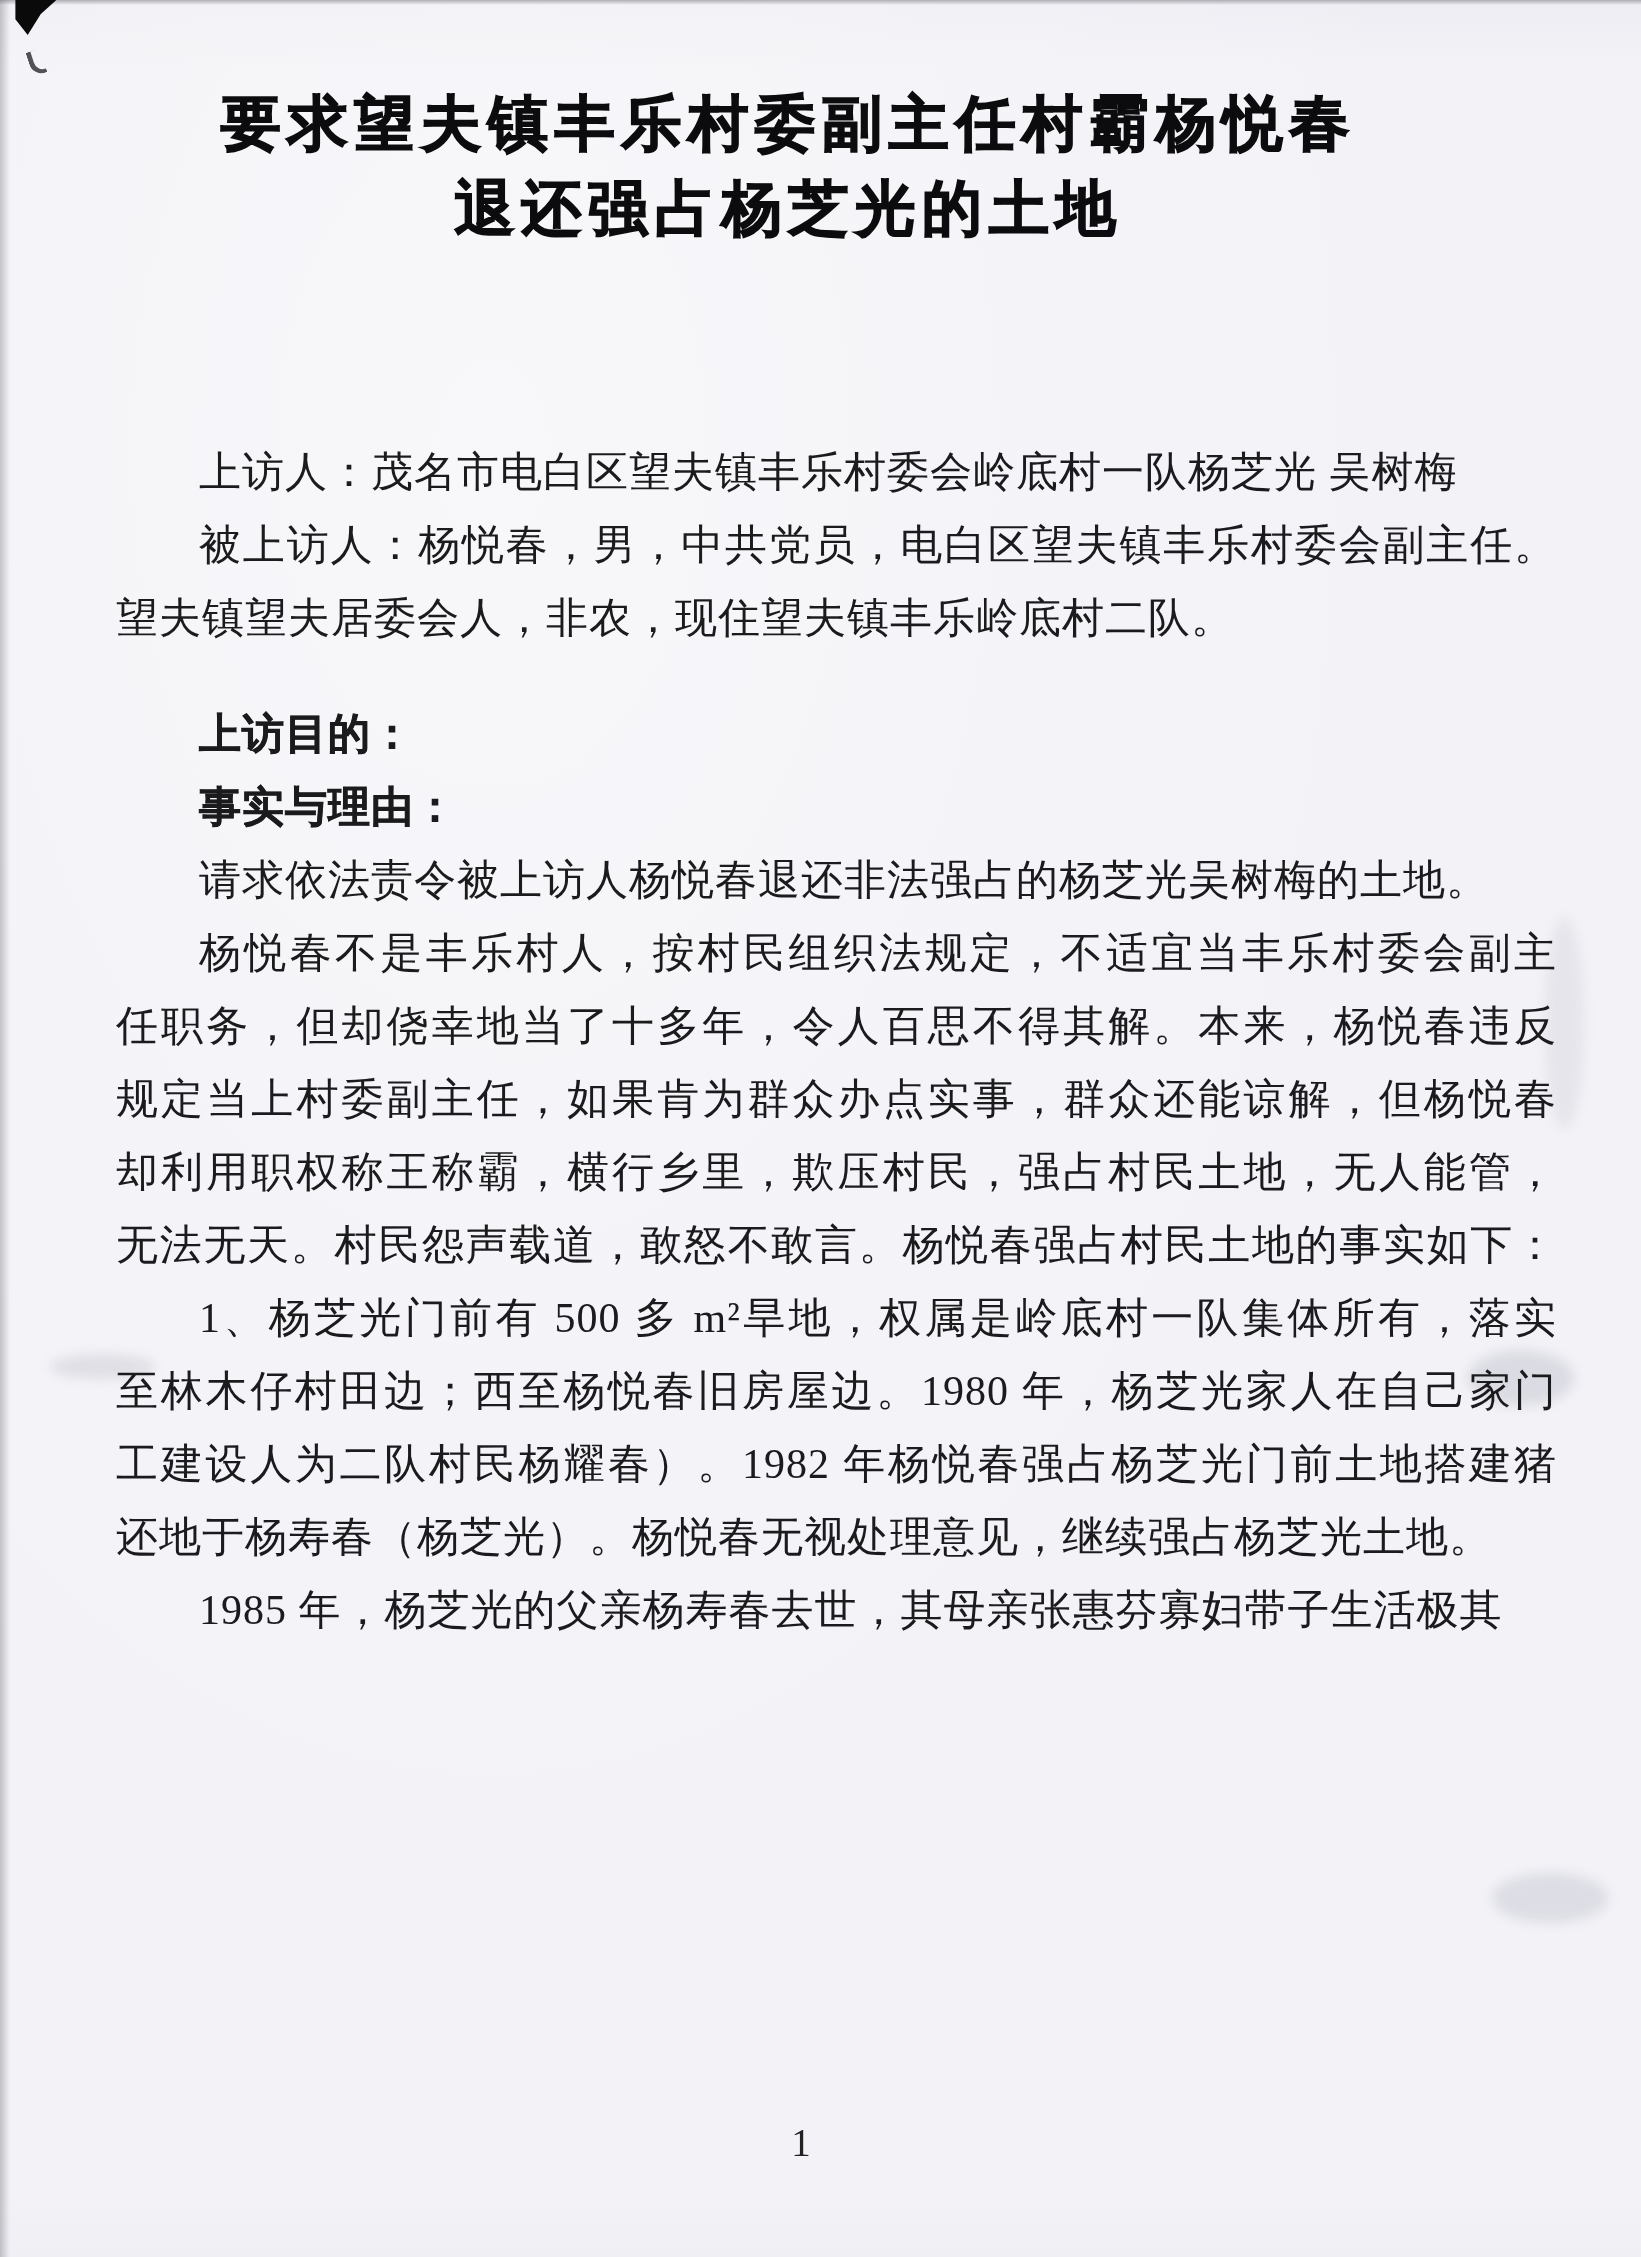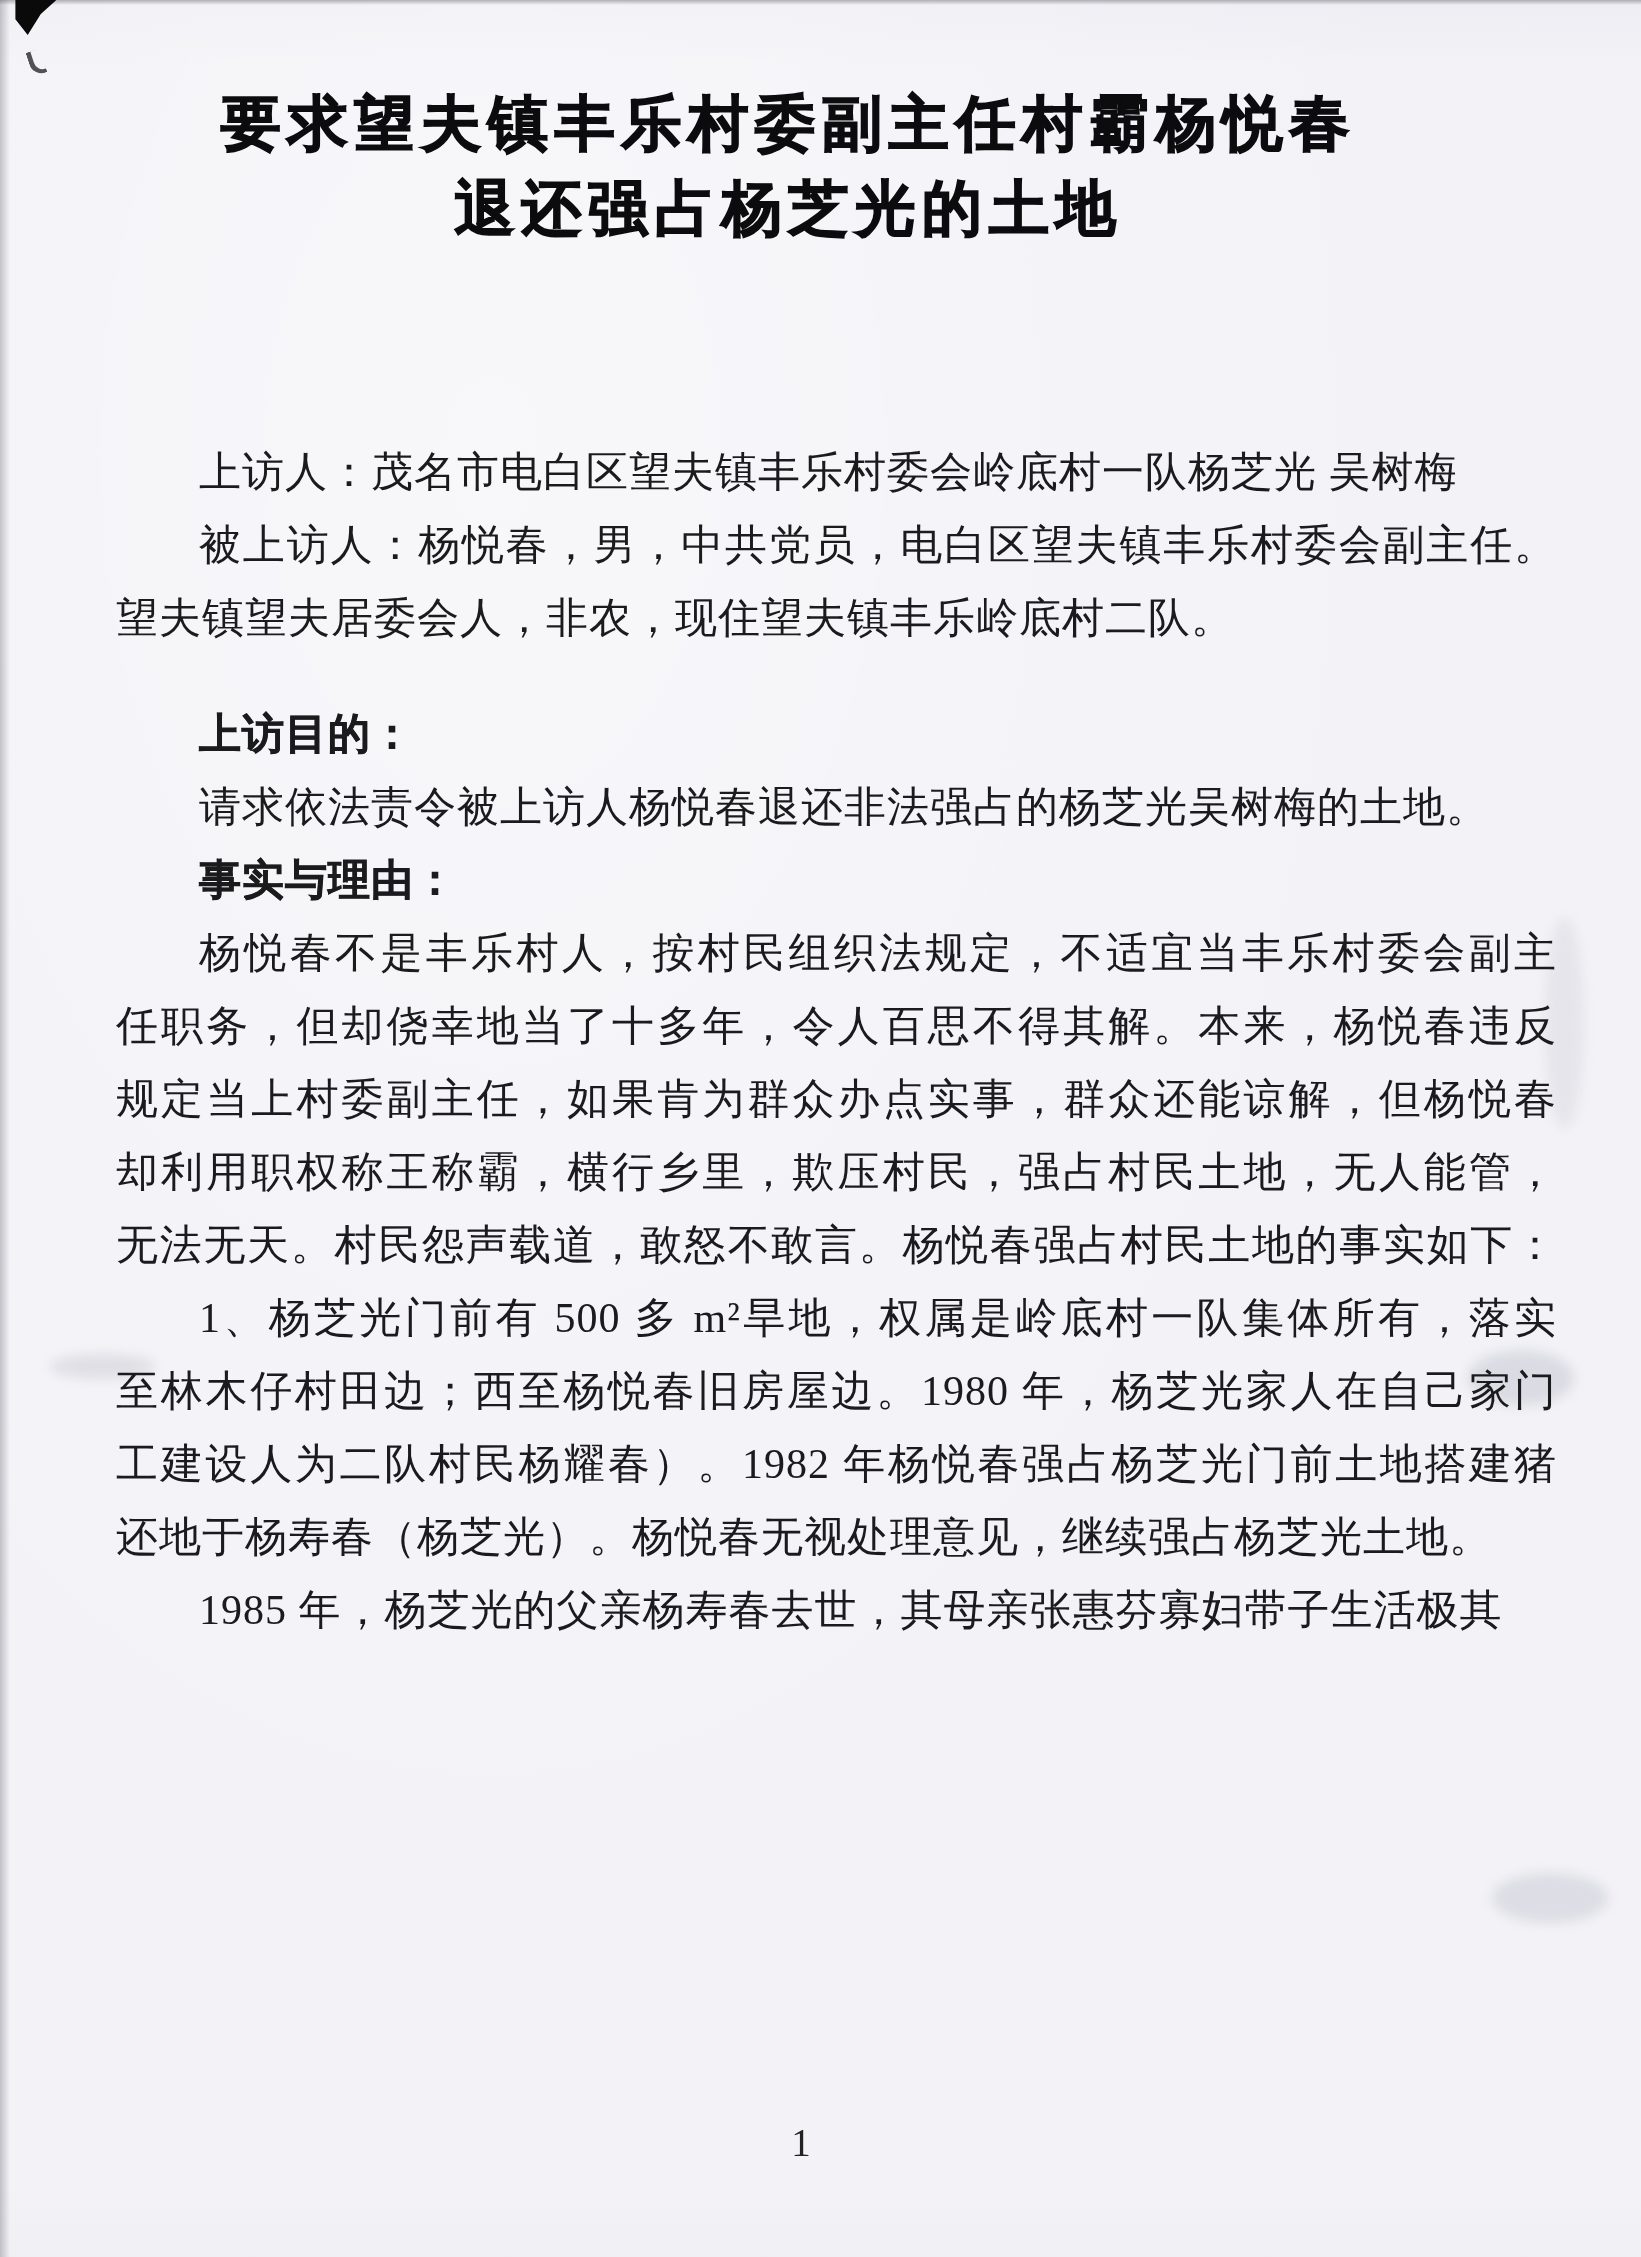--- a/index.html
+++ b/index.html
@@ -72,22 +72,22 @@
   <div class="title-wrap">
     <div class="title-line">要求望夫镇丰乐村委副主任村霸杨悦春</div>
     <div class="title-line">退还强占杨芝光的土地</div>
   </div>
 
   <div class="body-wrap">
     <p class="bline indent">上访人：茂名市电白区望夫镇丰乐村委会岭底村一队杨芝光 吴树梅</p>
     <p class="bline indent fill">被上访人：杨悦春，男，中共党员，电白区望夫镇丰乐村委会副主任。</p>
     <p class="bline">望夫镇望夫居委会人，非农，现住望夫镇丰乐岭底村二队。</p>
     <p class="bline indent bold gap-before">上访目的：</p>
+    <p class="bline indent bold">事实与理由：</p>
     <p class="bline indent">请求依法责令被上访人杨悦春退还非法强占的杨芝光吴树梅的土地。</p>
-    <p class="bline indent bold">事实与理由：</p>
     <p class="bline indent fill">杨悦春不是丰乐村人，按村民组织法规定，不适宜当丰乐村委会副主</p>
     <p class="bline fill">任职务，但却侥幸地当了十多年，令人百思不得其解。本来，杨悦春违反</p>
     <p class="bline fill">规定当上村委副主任，如果肯为群众办点实事，群众还能谅解，但杨悦春</p>
     <p class="bline fill">却利用职权称王称霸，横行乡里，欺压村民，强占村民土地，无人能管，</p>
     <p class="bline fill">无法无天。村民怨声载道，敢怒不敢言。杨悦春强占村民土地的事实如下：</p>
     <p class="bline indent fill">1、杨芝光门前有 500 多 m²旱地，权属是岭底村一队集体所有，落实</p>
     <p class="bline fill">至林木仔村田边；西至杨悦春旧房屋边。1980 年，杨芝光家人在自己家门</p>
     <p class="bline fill">工建设人为二队村民杨耀春）。1982 年杨悦春强占杨芝光门前土地搭建猪</p>
     <p class="bline">还地于杨寿春（杨芝光）。杨悦春无视处理意见，继续强占杨芝光土地。</p>
     <p class="bline indent">1985 年，杨芝光的父亲杨寿春去世，其母亲张惠芬寡妇带子生活极其</p>

